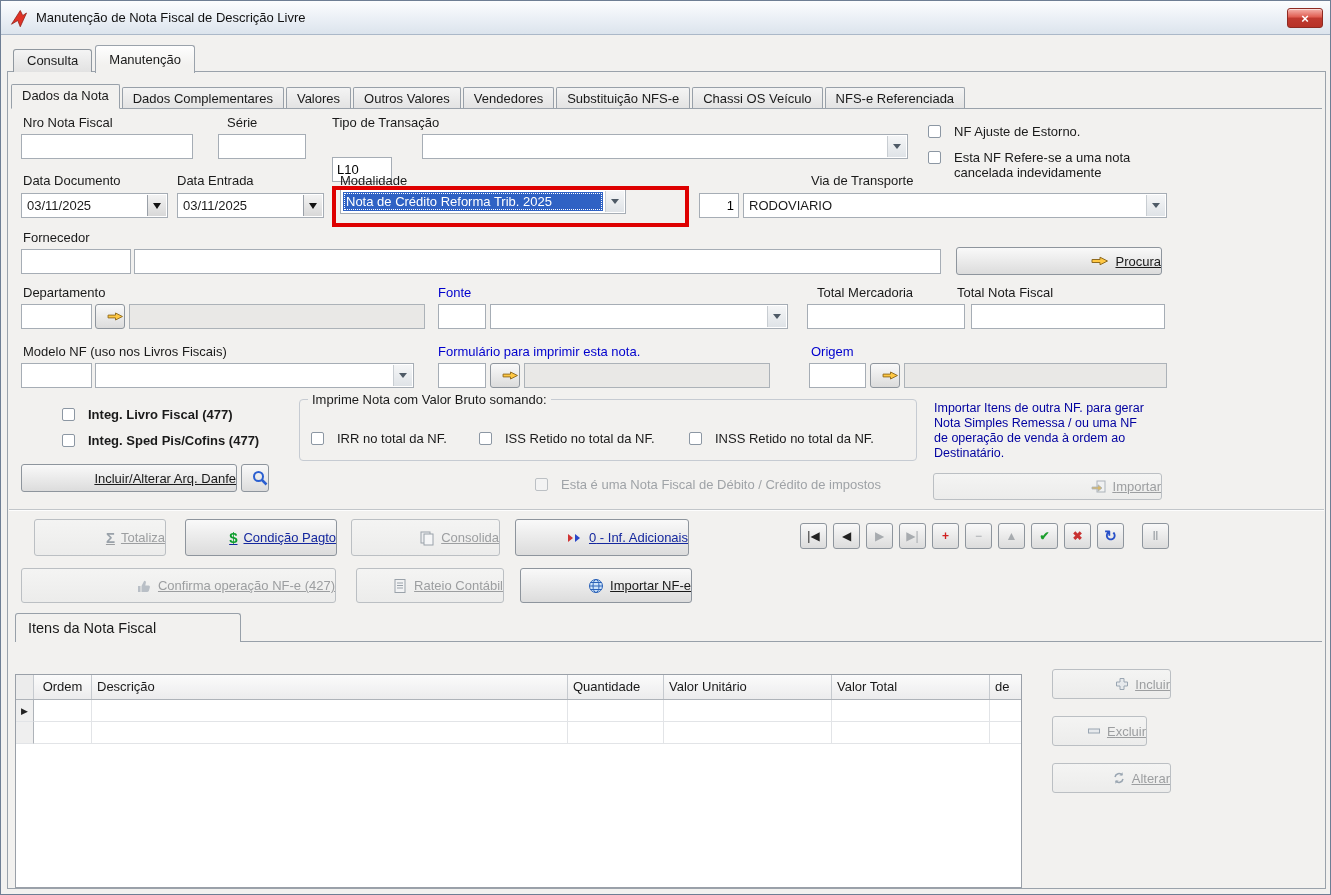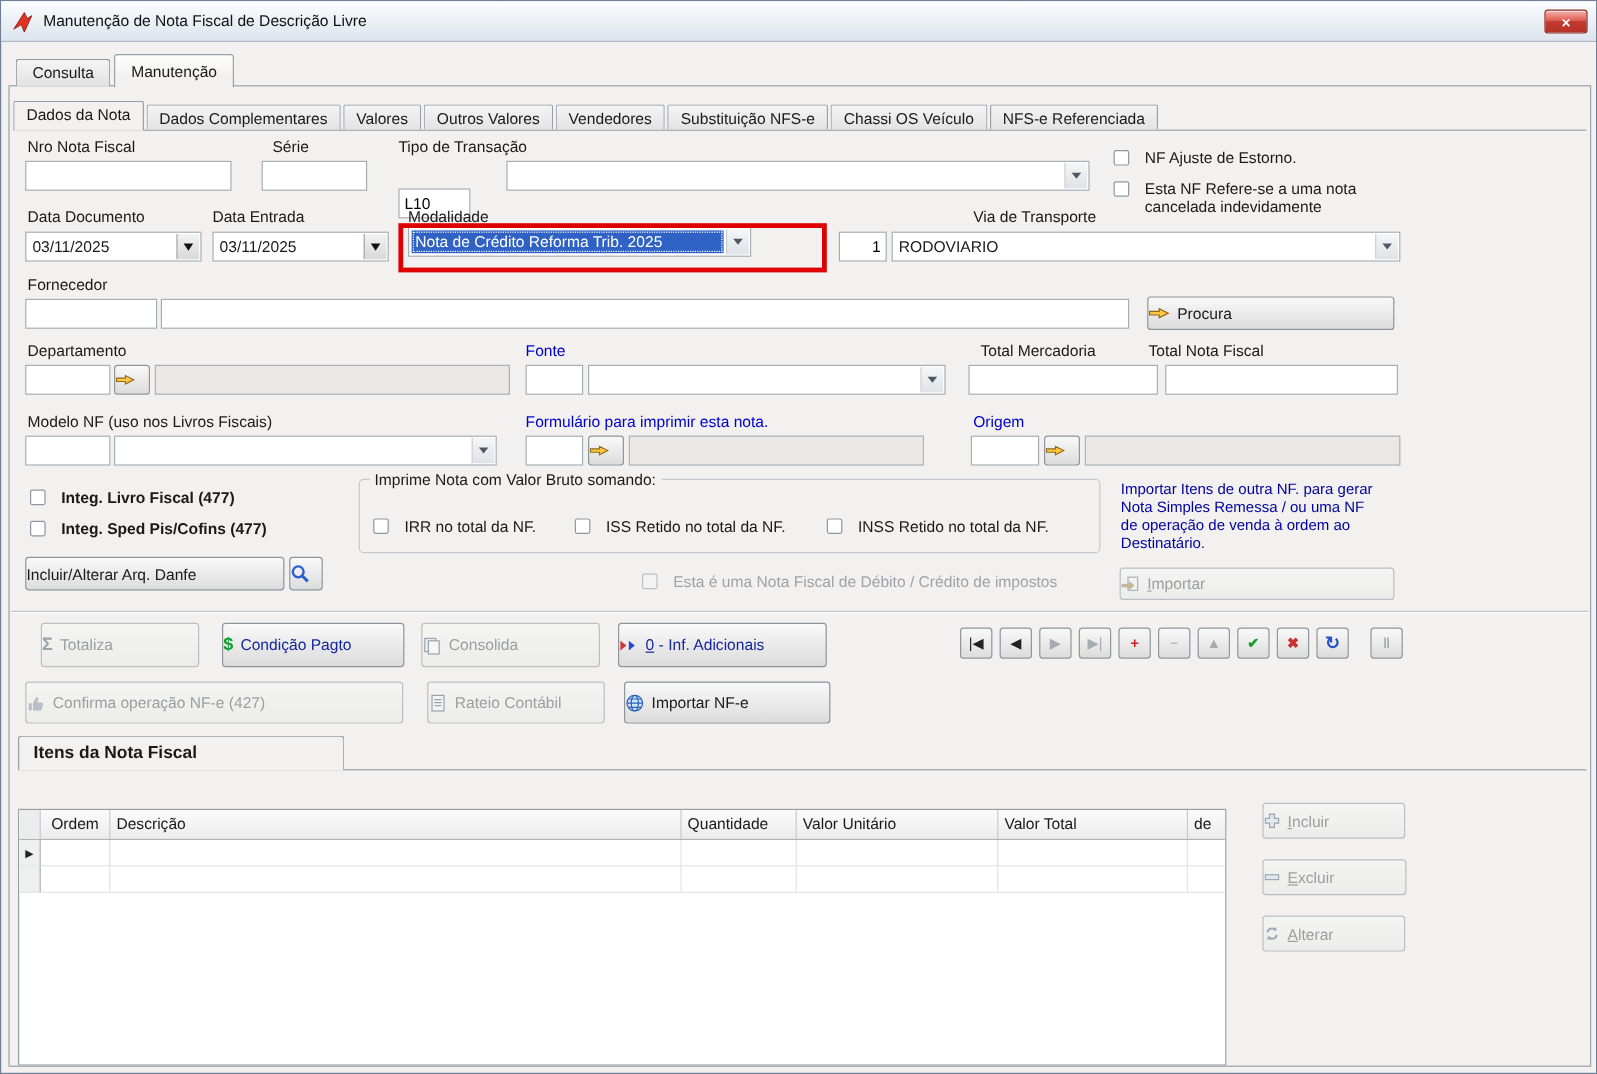--- a/index.html
+++ b/index.html
@@ -54,33 +54,33 @@
   .combo .combo-arrow { position:absolute; right:1px; top:1px; bottom:1px; width:19px;
     background:linear-gradient(#F5F6F7,#DFE3E7); border-left:1px solid #C8CDD2;
     display:flex; align-items:center; justify-content:center; cursor:pointer; }
   .chev { width:0; height:0; border-left:4px solid transparent; border-right:4px solid transparent;
     border-top:5px solid #4E5A66; }
   .combo.selected .combo-text { background:#2F62C4; color:#fff; outline:1px dotted #fff; outline-offset:-2px; }
   .combo.datecombo .combo-arrow { background:linear-gradient(#F3F3F3,#D8D8D8); border-left:1px solid #9AA0A8; }
   .darr { width:0; height:0; border-left:4px solid transparent; border-right:4px solid transparent;
     border-top:6px solid #111; }
 
-  .btn { position:absolute; display:flex; align-items:center; justify-content:flex-start; gap:6px;
+  .btn { position:absolute; display:flex; align-items:center; justify-content:flex-end; gap:6px;
     background:linear-gradient(#F9F9F9,#ECECEC 45%,#DCDCDC); border:1px solid #8E959D;
-    border-radius:3px; font-size:13px; cursor:pointer; z-index:2; white-space:nowrap; }
+    border-radius:3px; font-size:13px; cursor:pointer; z-index:2; white-space:nowrap;text-decoration:underline; }
   .btn.disabled { background:linear-gradient(#F4F4F3,#ECECEB); border-color:#BBBFC3; color:#9C9EA0; cursor:default; }
   .btn.navy { color:#14279E; }
   .btn .ic { display:inline-flex; flex:none; }
   .glyph { font-weight:bold; font-size:15px; line-height:1; }
   .glyph.green { color:#0E9E2E; }
   .glyph.gray { color:#9AA2AA; }
 
   .chk { position:absolute; display:flex; gap:13px; align-items:flex-start; cursor:pointer; z-index:2; font-size:13px; }
   .chk .box { width:13px; height:13px; border:1px solid #8C97A3; background:#fff; border-radius:2px; flex:none; margin-top:1px; }
-  .chk.bold { font-weight:bold; }
+  .chk.bold { font-weight:bold;margin-left:37px; }
   .chk.disabled { color:#9FA3A7; cursor:default; }
   .chk.disabled .box { border-color:#BCC0C4; background:#F3F3F3; }
 
   .groupbox { position:absolute; border:1px solid #C6CBD2; border-radius:4px; z-index:1; }
   .gb-title { position:absolute; top:-8px; left:8px; background:#F2F1EF; padding:0 4px; font-size:13px; }
 
   .hint { position:absolute; color:#0000A0; font-size:12.5px; line-height:15px; z-index:2; }
 
   .annotation { position:absolute; border:4px solid #DE0000; z-index:20; pointer-events:none; }
 
@@ -92,23 +92,23 @@
     background:linear-gradient(#F9F9F9,#ECECEC 45%,#DCDCDC); border:1px solid #8E959D;
     border-radius:3px; font-size:12px; cursor:pointer; color:#222; }
   .nbtn.dim { color:#A7ABAF; }
   .nbtn.red { color:#D02020; font-weight:bold; }
   .nbtn.green { color:#1B9E2C; font-weight:bold; }
   .nbtn.xred { color:#C83232; font-weight:bold; }
   .nbtn.blue { color:#2850C8; font-weight:bold; font-size:15px; }
   .nbtn.hold { margin-left:12px; color:#A7ABAF; font-weight:bold; }
 
   
-  .items-tab { position:absolute; left:14px; top:612px; width:272px; height:29px; z-index:3;
+  .items-tab { position:absolute; left:14px; top:612px; width:226px; height:29px; z-index:3;
     background:#F2F1EF; border:1px solid #98A0A9; border-bottom:none; border-radius:3px 3px 0 0;
-    display:flex; align-items:center; padding-left:12px; font-weight:bold; font-size:14.5px; }
+    display:flex; align-items:center; padding-left:12px; font-weight:normal; font-size:14.5px; }
   .items-line { position:absolute; left:14px; top:640px; width:1307px; height:1px; background:#98A0A9; z-index:2; }
 
   .grid { position:absolute; border:1px solid #9AA0A8; background:#fff; z-index:2; overflow:hidden; }
   .ghead { display:flex; height:25px; background:linear-gradient(#FBFBFB,#ECECED);
     border-bottom:1px solid #AEB3B9; }
   .gh { border-right:1px solid #C6CACF; padding:4px 5px; font-size:13px; white-space:nowrap; overflow:hidden; }
   .gh.r { text-align:left; }
   .gh.ind { width:18px; background:#ECECEC; padding:0; flex:none; }
   .grow { display:flex; height:22px; }
   .gc { border-right:1px solid #E2E4E7; border-bottom:1px solid #E2E4E7; height:22px; }
@@ -451,21 +451,21 @@
   </div>
 
   <div class="btn disabled" style="left:1051px;top:668px;width:119px;height:30px">
     <span class="ic">
       <svg viewBox="0 0 14 14" width="14" height="14">
           <path d="M5 1.5h4V5h3.5v4H9v3.5H5V9H1.5V5H5z" fill="#E6E9EC" stroke="#9AA6B2"></path>
         </svg>
     </span>
     <span><u>I</u>ncluir</span>
   </div>
-  <div class="btn disabled" style="left:1051px;top:715px;width:120px;height:30px">
+  <div class="btn disabled" style="left:1051px;top:715px;width:95px;height:30px">
     <span class="ic">
       <svg viewBox="0 0 14 14" width="14" height="14">
           <rect x="1.5" y="5" width="11" height="4" fill="#E6E9EC" stroke="#9AA6B2"></rect>
         </svg>
     </span>
     <span><u>E</u>xcluir</span>
   </div>
   <div class="btn disabled" style="left:1051px;top:762px;width:119px;height:30px">
     <span class="ic">
       <svg viewBox="0 0 14 14" width="14" height="14">

